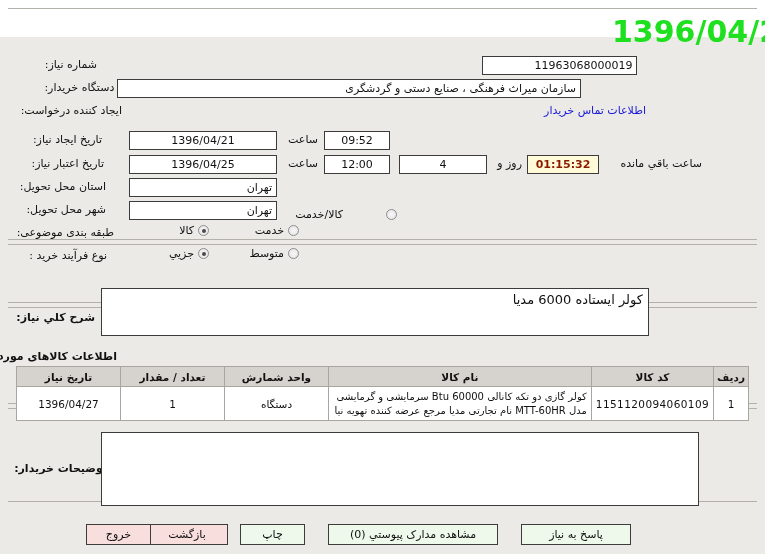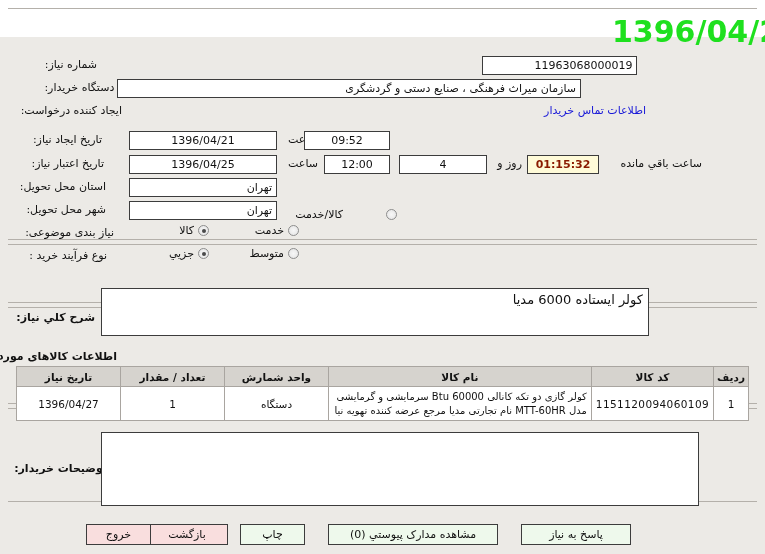--- a/index.html
+++ b/index.html
@@ -231,39 +231,39 @@
 
   <div class="lbl" style="top:81px; right:634px;">نام دستگاه خریدار:</div>
   <div class="fld" style="top:79px; right:184px; width:464px;">سازمان میراث فرهنگی ، صنایع دستی و گردشگری</div>
 
   <div class="lbl" style="top:104px; right:643px;">ایجاد کننده درخواست:</div>
   <div class="linktxt" style="top:104px; right:119px;">اطلاعات تماس خریدار</div>
 
   <div class="lbl" style="top:133px; right:663px;">تاریخ ایجاد نیاز:</div>
   <div class="fld ctr" style="top:131px; right:488px; width:148px;">1396/04/21</div>
   <div class="smalltxt" style="top:133px; right:447px;">ساعت</div>
-  <div class="fld num" style="top:131px; right:375px; width:86px;">09:52</div>
+  <div class="fld num" style="top:131px; right:375px; width:66px;">09:52</div>
 
   <div class="lbl" style="top:157px; right:661px;">تاریخ اعتبار نیاز:</div>
   <div class="fld ctr" style="top:155px; right:488px; width:148px;">1396/04/25</div>
   <div class="smalltxt" style="top:157px; right:447px;">ساعت</div>
   <div class="fld num" style="top:155px; right:375px; width:66px;">12:00</div>
 
   <div class="fld num" style="top:155px; right:278px; width:88px;">4</div>
   <div class="smalltxt" style="top:157px; right:243px;">روز و</div>
   <div class="fld yellow" style="top:155px; right:166px; width:72px;">01:15:32</div>
   <div class="smalltxt" style="top:157px; right:63px;">ساعت باقي مانده</div>
 
   <div class="lbl" style="top:180px; right:659px;">استان محل تحویل:</div>
   <div class="fld" style="top:178px; right:488px; width:148px;">تهران</div>
 
   <div class="lbl" style="top:203px; right:659px;">شهر محل تحویل:</div>
   <div class="fld" style="top:201px; right:488px; width:148px;">تهران</div>
 
-  <div class="lbl" style="top:226px; right:651px;">نیاز بندی موضوعی:</div>
+  <div class="lbl" style="top:226px; right:651px;">طبقه بندی موضوعی:</div>
   <div class="radio-wrap" style="top:224px; right:556px;">
     <span class="radio on"></span>
     <span class="radio-lbl">کالا</span>
   </div>
   <div class="radio-wrap" style="top:224px; right:466px;">
     <span class="radio"></span>
     <span class="radio-lbl">خدمت</span>
   </div>
   <div class="radio-wrap" style="top:208px; right:368px;gap:43px;">
     <span class="radio"></span>

